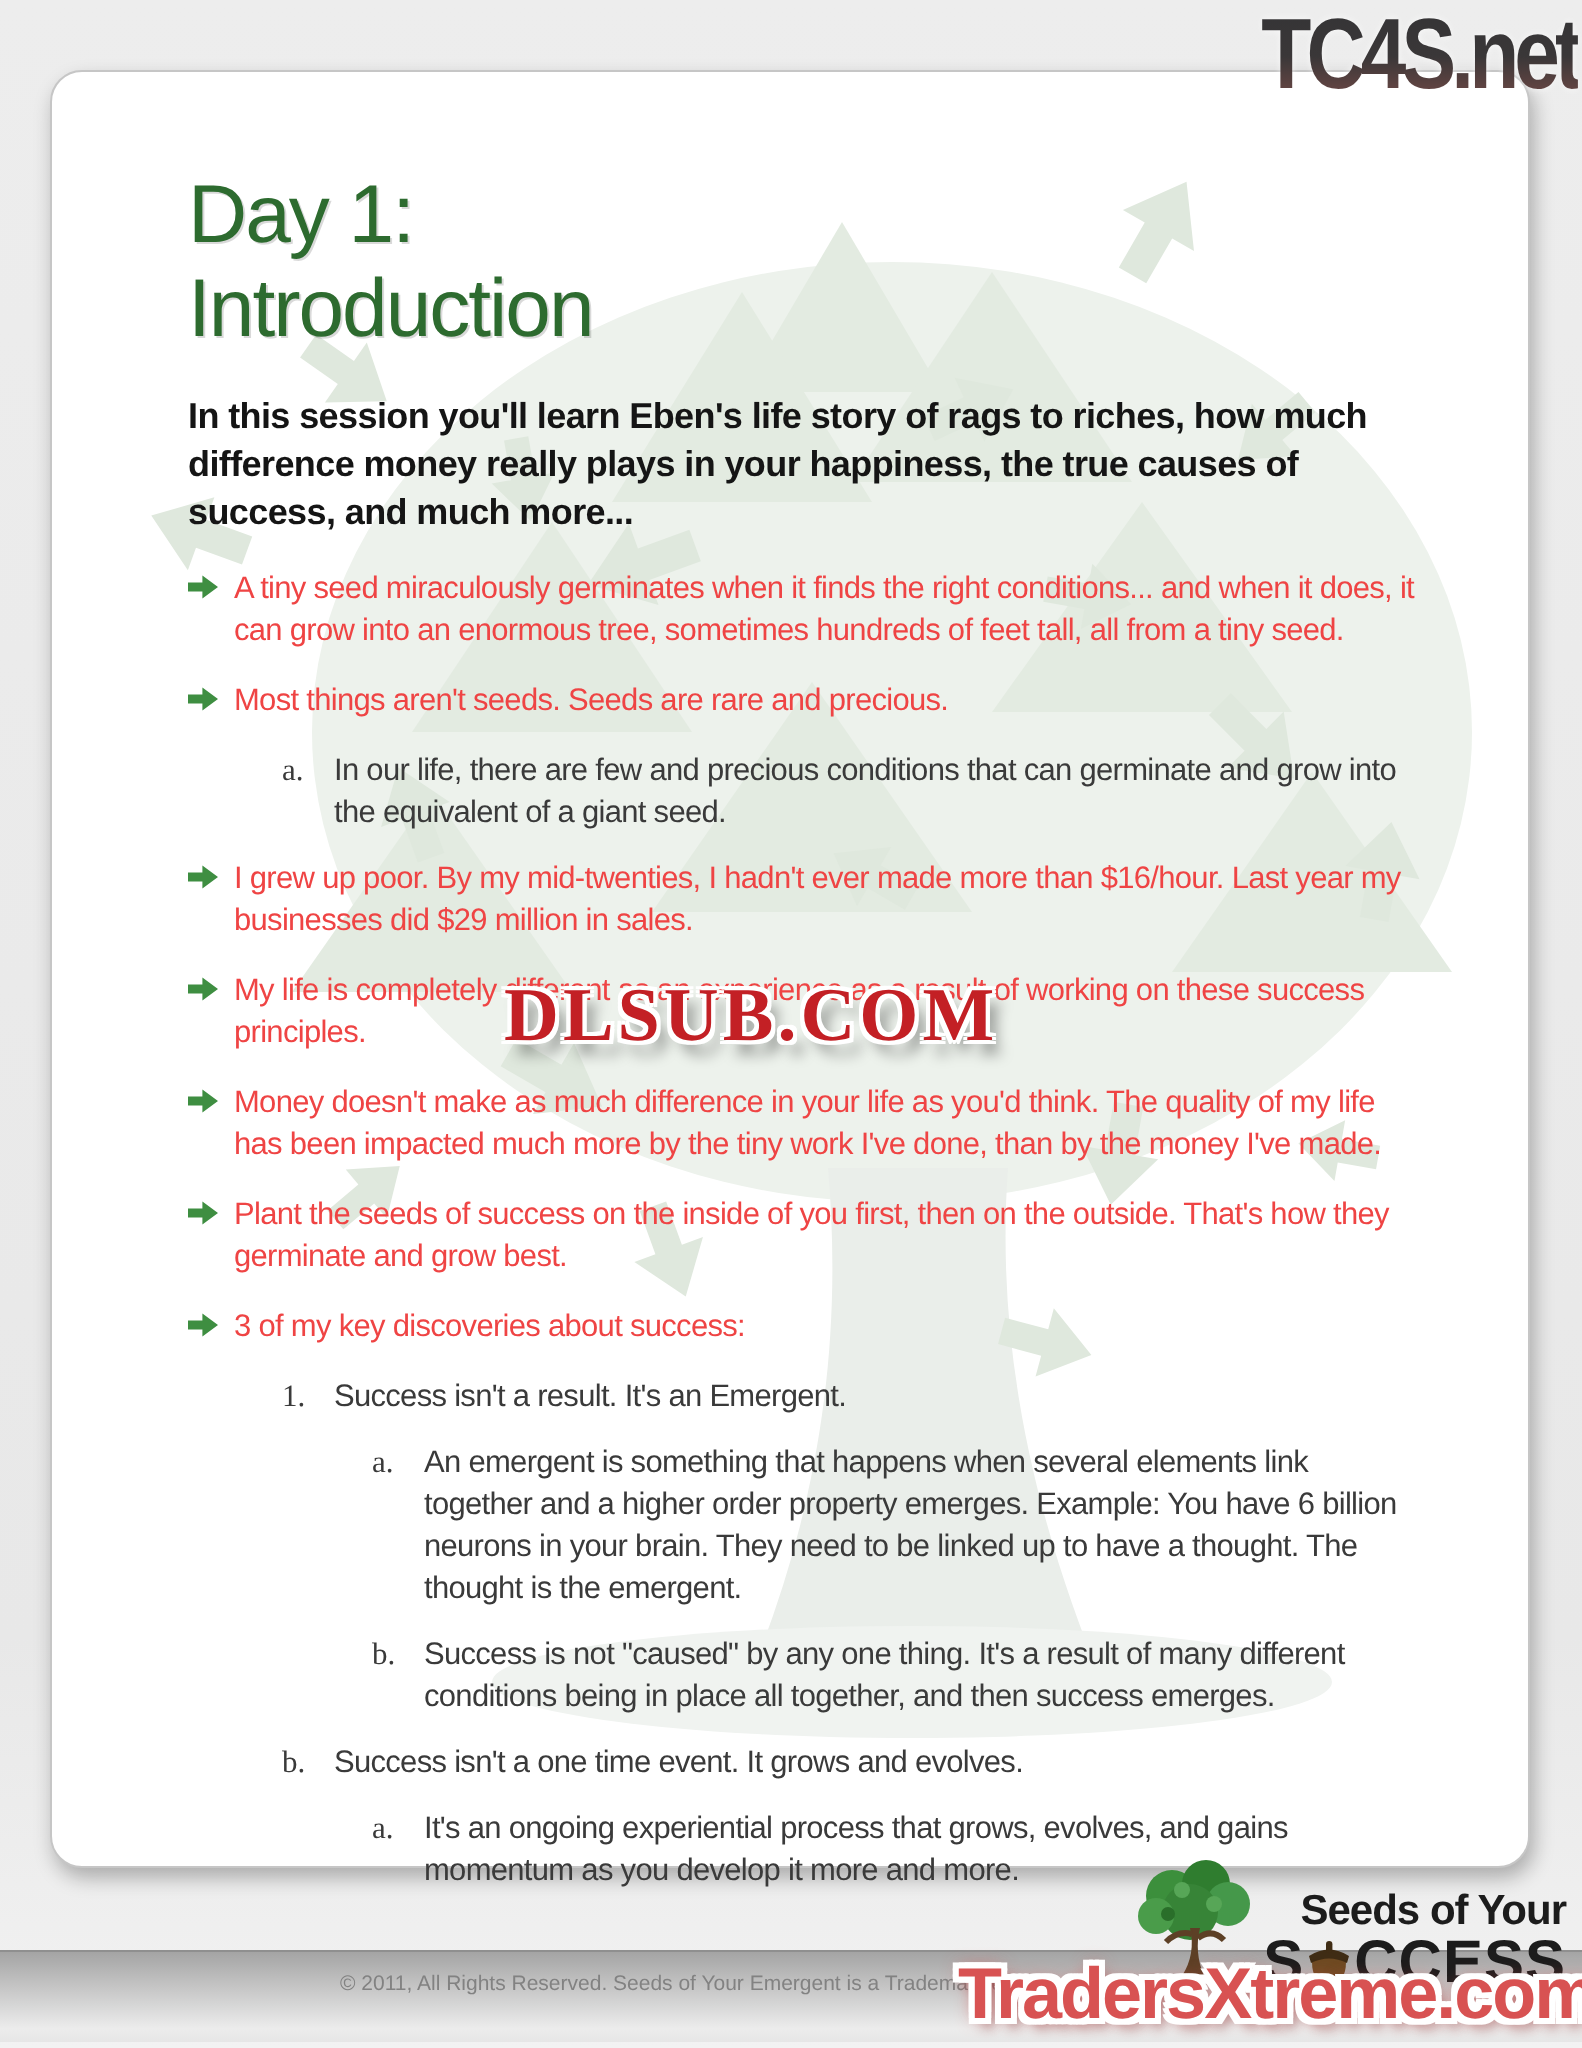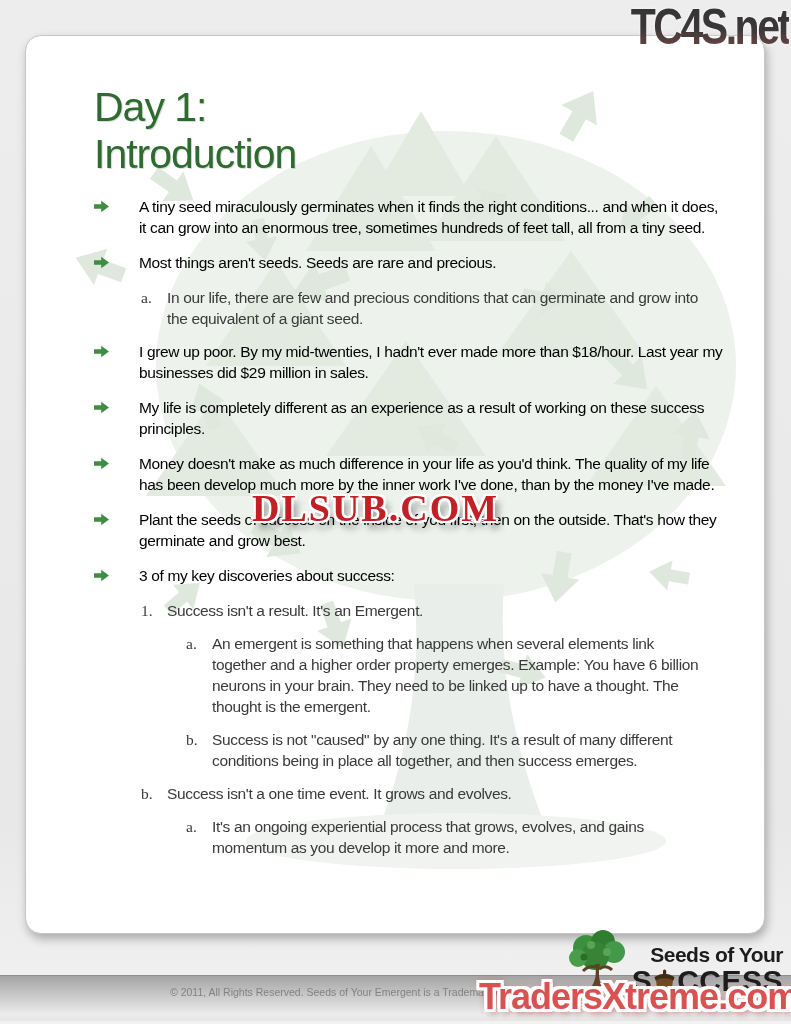--- a/index.html
+++ b/index.html
@@ -24,21 +24,21 @@
     letter-spacing: -1px; margin: 0 0 18px 0;
     text-shadow: 1px 1px 0 rgba(0,0,0,0.15);
   }
   .intro {
     width: 622px; font-size: 18px; font-weight: bold; line-height: 24px;
     color: #151515; letter-spacing: -0.3px; margin: 0 0 16px 0;
   }
 
   
   .bullet-list { margin-top: 14px; }
-  .b-item { display: flex; margin-bottom: 14px; color: #000000; gap: 22px; }
+  .b-item { display: flex; margin-bottom: 14px; color: #ef4444; }
   .b-item .arrow { flex: 0 0 23px; padding-top: 3px; }
   .b-item .txt { width: 596px; font-size: 15.5px; line-height: 21px; letter-spacing: -0.35px; }
   .sub1 { display: flex; margin: 0 0 12px 47px; color: #3a3a3a; }
   .sub1 .lbl { flex: 0 0 26px; font-family: "Liberation Serif", serif; font-size: 15.5px; line-height: 21px; }
   .sub1 .txt { width: 540px; font-size: 15.5px; line-height: 21px; letter-spacing: -0.35px; }
   .sub2 { display: flex; margin: 0 0 12px 92px; color: #3a3a3a; }
   .sub2 .lbl { flex: 0 0 26px; font-family: "Liberation Serif", serif; font-size: 15.5px; line-height: 21px; }
   .sub2 .txt { width: 492px; font-size: 15.5px; line-height: 21px; letter-spacing: -0.35px; }
 
   
@@ -139,20 +139,21 @@
           <path transform="translate(320,560) rotate(70) scale(3.2)" d="M0 4.3 H7.2 V0.8 L15 6.5 L7.2 12.2 V8.7 H0 Z"></path>
           <path transform="translate(660,560) rotate(-170) scale(2.7)" d="M0 4.3 H7.2 V0.8 L15 6.5 L7.2 12.2 V8.7 H0 Z"></path>
           <path transform="translate(480,610) rotate(15) scale(3.1)" d="M0 4.3 H7.2 V0.8 L15 6.5 L7.2 12.2 V8.7 H0 Z"></path>
         </g>
       </svg>
     </div>
 
     <div class="content">
       <h1 class="heading"><span>Day 1:</span><br><span>Introduction</span></h1>
 
+      <p class="intro">In this session you'll learn Eben's life story of rags to riches, how much difference money really plays in your happiness, the true causes of success, and much more...</p>
 
       <div class="bullet-list">
           <div class="b-item">
             <span class="arrow"><svg width="15" height="13" viewBox="0 0 15 13" xmlns="http://www.w3.org/2000/svg">
                 <path d="M0 4.3 H7.2 V0.8 L15 6.5 L7.2 12.2 V8.7 H0 Z" fill="#3e8e41"></path>
               </svg></span>
             <span class="txt">A tiny seed miraculously germinates when it finds the right conditions... and when it does, it can grow into an enormous tree, sometimes hundreds of feet tall, all from a tiny seed.</span>
           </div>
           <div class="b-item">
             <span class="arrow"><svg width="15" height="13" viewBox="0 0 15 13" xmlns="http://www.w3.org/2000/svg">
@@ -161,33 +162,33 @@
             <span class="txt">Most things aren't seeds. Seeds are rare and precious.</span>
           </div>
           <div class="sub1">
             <span class="lbl">a.</span>
             <span class="txt">In our life, there are few and precious conditions that can germinate and grow into the equivalent of a giant seed.</span>
           </div>
           <div class="b-item">
             <span class="arrow"><svg width="15" height="13" viewBox="0 0 15 13" xmlns="http://www.w3.org/2000/svg">
                 <path d="M0 4.3 H7.2 V0.8 L15 6.5 L7.2 12.2 V8.7 H0 Z" fill="#3e8e41"></path>
               </svg></span>
-            <span class="txt">I grew up poor. By my mid-twenties, I hadn't ever made more than $18/hour. Last year my businesses did $29 million in sales.</span>
+            <span class="txt">I grew up poor. By my mid-twenties, I hadn't ever made more than $16/hour. Last year my businesses did $29 million in sales.</span>
           </div>
           <div class="b-item">
             <span class="arrow"><svg width="15" height="13" viewBox="0 0 15 13" xmlns="http://www.w3.org/2000/svg">
                 <path d="M0 4.3 H7.2 V0.8 L15 6.5 L7.2 12.2 V8.7 H0 Z" fill="#3e8e41"></path>
               </svg></span>
             <span class="txt">My life is completely different as an experience as a result of working on these success principles.</span>
           </div>
           <div class="b-item">
             <span class="arrow"><svg width="15" height="13" viewBox="0 0 15 13" xmlns="http://www.w3.org/2000/svg">
                 <path d="M0 4.3 H7.2 V0.8 L15 6.5 L7.2 12.2 V8.7 H0 Z" fill="#3e8e41"></path>
               </svg></span>
-            <span class="txt">Money doesn't make as much difference in your life as you'd think. The quality of my life has been develop much more by the inner work I've done, than by the money I've made.</span>
+            <span class="txt">Money doesn't make as much difference in your life as you'd think. The quality of my life has been impacted much more by the tiny work I've done, than by the money I've made.</span>
           </div>
           <div class="b-item">
             <span class="arrow"><svg width="15" height="13" viewBox="0 0 15 13" xmlns="http://www.w3.org/2000/svg">
                 <path d="M0 4.3 H7.2 V0.8 L15 6.5 L7.2 12.2 V8.7 H0 Z" fill="#3e8e41"></path>
               </svg></span>
             <span class="txt">Plant the seeds of success on the inside of you first, then on the outside. That's how they germinate and grow best.</span>
           </div>
           <div class="b-item">
             <span class="arrow"><svg width="15" height="13" viewBox="0 0 15 13" xmlns="http://www.w3.org/2000/svg">
                 <path d="M0 4.3 H7.2 V0.8 L15 6.5 L7.2 12.2 V8.7 H0 Z" fill="#3e8e41"></path>

